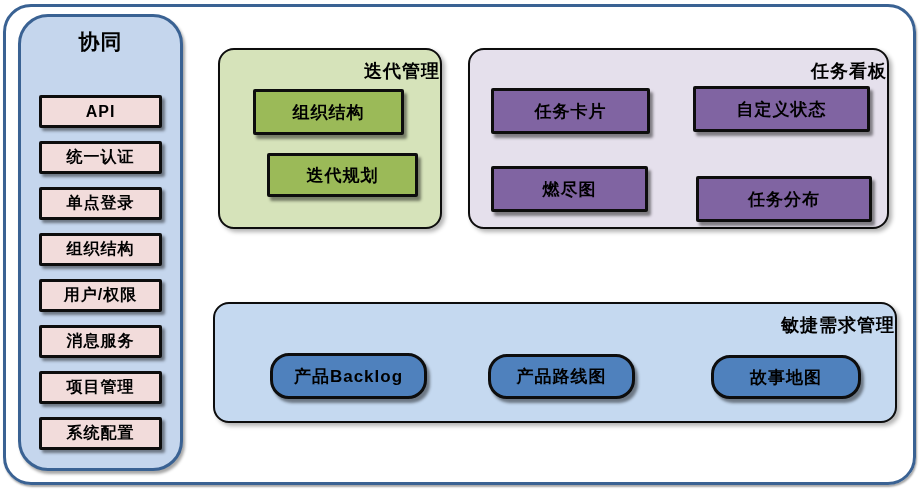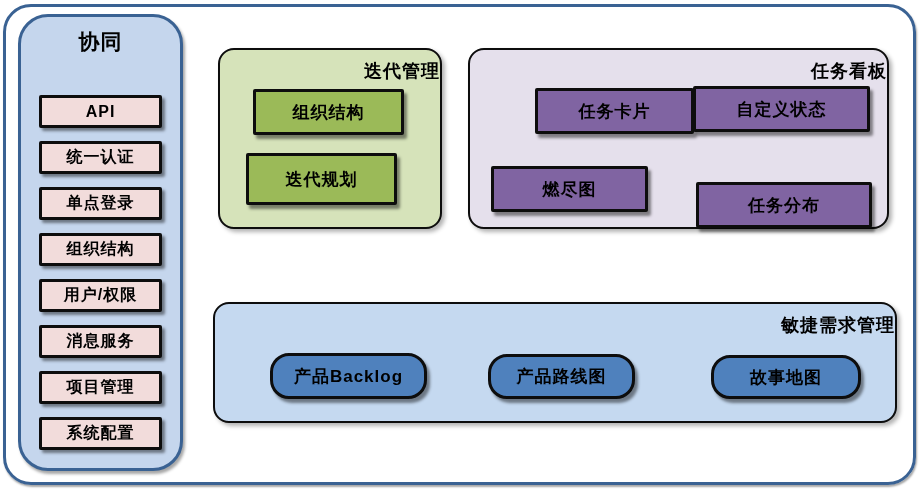--- a/index.html
+++ b/index.html
@@ -106,25 +106,25 @@
     font-size: 17px;
     font-weight: 700;
     letter-spacing: 1px;
     white-space: nowrap;
   }
   .node.olive { background: var(--item-olive); }
   .node.purple { background: var(--item-purple); }
   .node.bluebox { background: var(--item-blue); border-radius: 19px; }
   
   .n-user-story        { left: 33px;  top: 39px;  width: 151px; height: 46px; }
-  .n-iter-plan         { left: 26px;  top: 103px; width: 151px; height: 52px; }
-  .n-task-card         { left: 21px;  top: 38px;  width: 159px; height: 46px; margin-left: 44px; }
+  .n-iter-plan         { left: 47px;  top: 103px; width: 151px; height: 44px; }
+  .n-task-card         { left: 21px;  top: 38px;  width: 159px; height: 46px; }
   .n-custom-status     { left: 223px; top: 36px;  width: 177px; height: 46px; }
   .n-burndown          { left: 21px;  top: 116px; width: 157px; height: 46px; }
-  .n-task-distribution { left: 226px; top: 132px; width: 176px; height: 46px; }
+  .n-task-distribution { left: 226px; top: 126px; width: 176px; height: 46px; }
   .n-product-backlog   { left: 55px;  top: 49px;  width: 157px; height: 46px; }
   .n-product-roadmap   { left: 273px; top: 50px;  width: 147px; height: 45px; }
   .n-story-map         { left: 496px; top: 51px;  width: 150px; height: 44px; }
 </style>
 </head>
 <body>
 
 <div class="canvas">
 
   <div class="outer-frame"></div>

